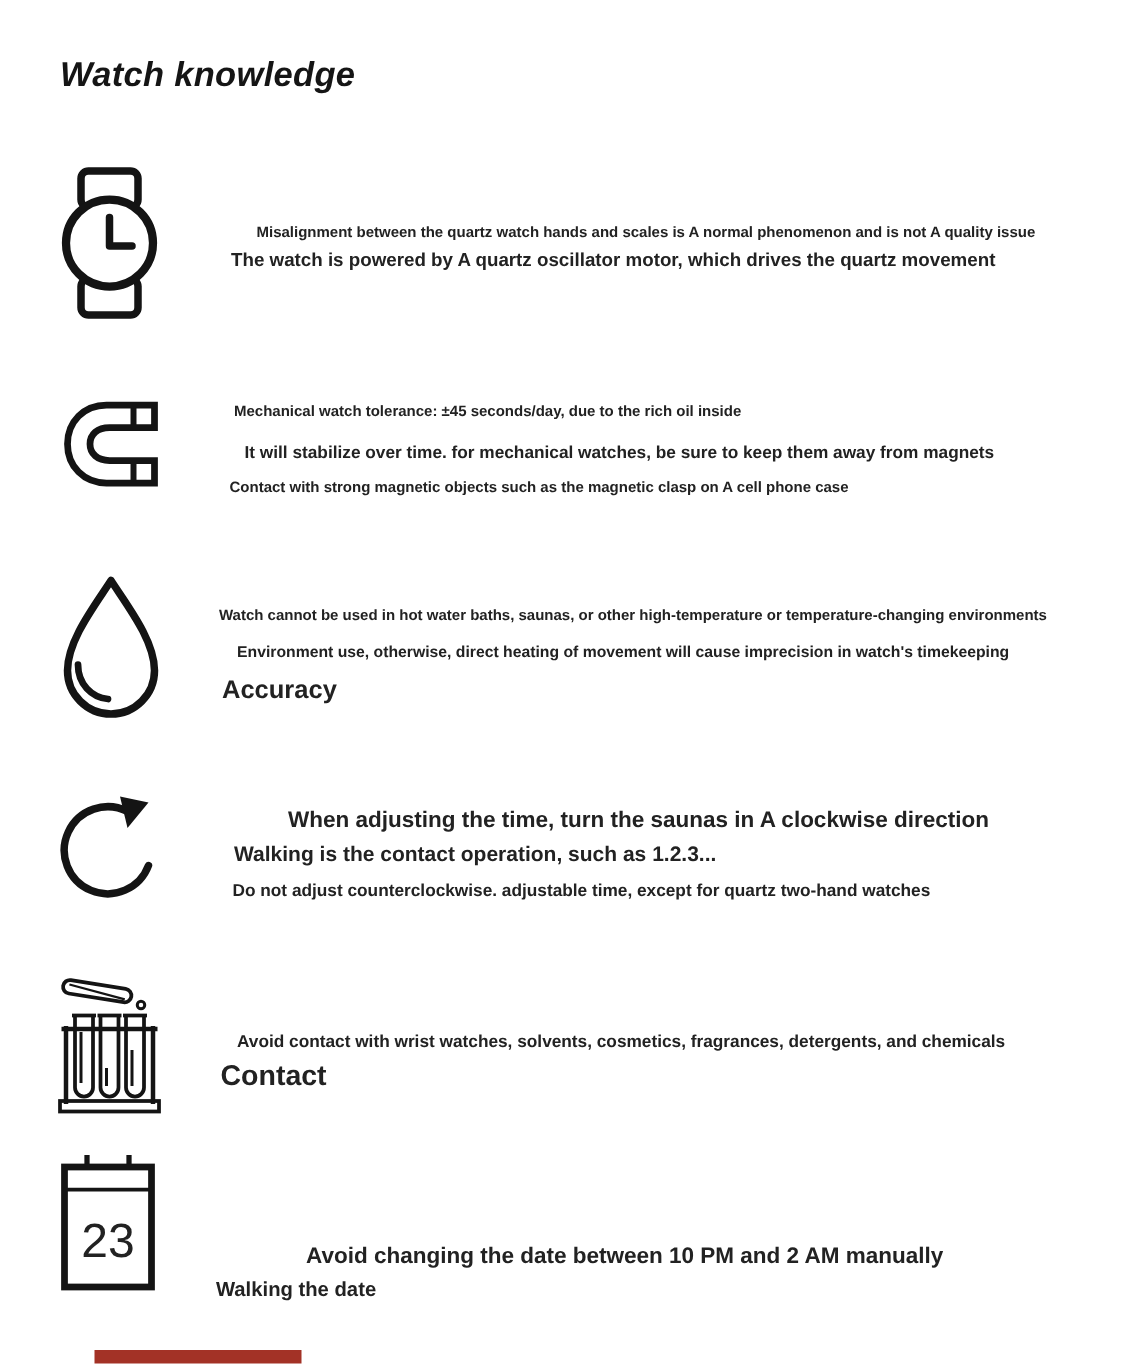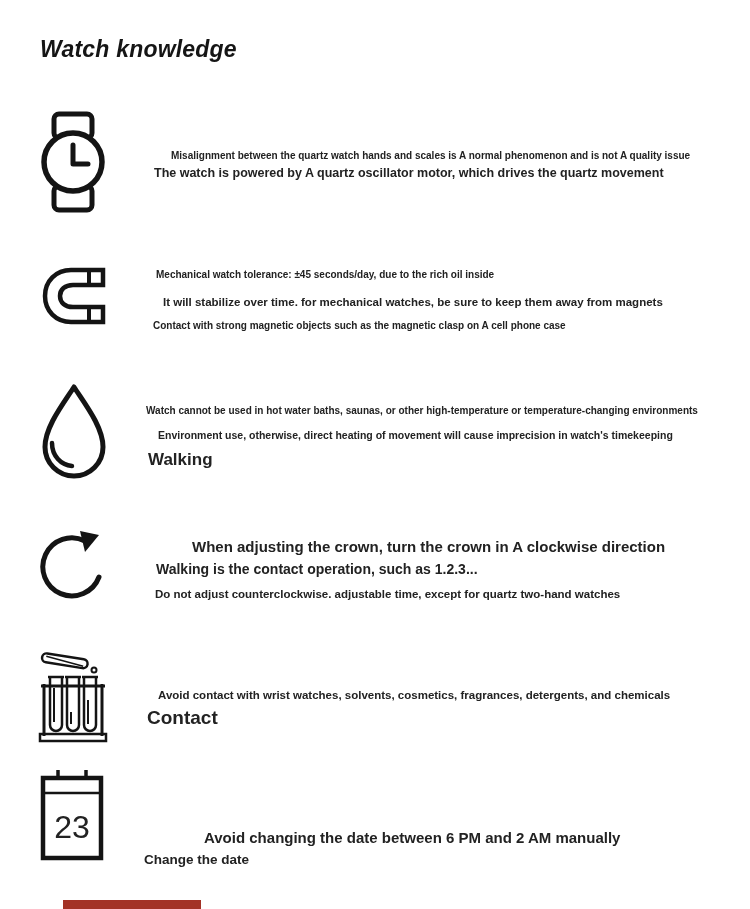--- a/index.html
+++ b/index.html
@@ -57,31 +57,31 @@
 
   <section>
     <div class="icon" style="left:40px;top:383px;width:68px;height:98px">
       <svg viewBox="0 0 68 98">
         <path class="stroke" d="M34 4 C45 21 63 44 63 64 C63 80 50 93 34 93 C18 93 5 80 5 64 C5 44 23 21 34 4 Z" stroke-width="5" stroke-linejoin="round"></path>
         <path class="stroke" d="M12 60 C12 73 21 82 32 83" stroke-width="4.5" stroke-linecap="round"></path>
       </svg>
     </div>
     <p class="ln" style="left:141px;top:400px;font-size:10px">Watch cannot be used in hot water baths, saunas, or other high-temperature or temperature-changing environments</p>
     <p class="ln" style="left:153px;top:424px;font-size:10.5px">Environment use, otherwise, direct heating of movement will cause imprecision in watch's timekeeping</p>
-    <p class="ln" style="left:143px;top:444px;font-size:17px">Walking</p>
+    <p class="ln" style="left:143px;top:444px;font-size:17px">Accuracy</p>
   </section>
 
   <section>
     <div class="icon" style="left:38px;top:528px;width:72px;height:86px">
       <svg viewBox="0 0 72 86">
         <path class="stroke" d="M47 13 A29 29 0 1 0 61 49" stroke-width="5" stroke-linecap="round"></path>
         <polygon points="61,7 42,3 47,24" fill="#141414"></polygon>
       </svg>
     </div>
-    <p class="ln" style="left:187px;top:533px;font-size:15px">When adjusting the crown, turn the crown in A clockwise direction</p>
+    <p class="ln" style="left:187px;top:533px;font-size:15px">When adjusting the time, turn the saunas in A clockwise direction</p>
     <p class="ln" style="left:151px;top:556px;font-size:14px">Walking is the contact operation, such as 1.2.3...</p>
     <p class="ln" style="left:150px;top:582px;font-size:11.5px">Do not adjust counterclockwise. adjustable time, except for quartz two-hand watches</p>
   </section>
 
   <section>
     <div class="icon" style="left:38px;top:648px;width:70px;height:96px">
       <svg viewBox="0 0 70 96">
         <g transform="rotate(9 6 10)">
           <rect class="stroke" x="4" y="5" width="46" height="9" rx="4.5" stroke-width="2.5"></rect>
           <line x1="8" y1="8" x2="46" y2="12" stroke="#141414" stroke-width="1.5"></line>
@@ -109,19 +109,19 @@
   <section>
     <div class="icon" style="left:40px;top:768px;width:64px;height:94px">
       <svg viewBox="0 0 64 94">
         <line x1="18" y1="2" x2="18" y2="16" stroke="#141414" stroke-width="3.5"></line>
         <line x1="46" y1="2" x2="46" y2="16" stroke="#141414" stroke-width="3.5"></line>
         <rect x="3" y="10" width="58" height="80" fill="#ffffff" stroke="#141414" stroke-width="4.5"></rect>
         <line x1="3" y1="25" x2="61" y2="25" stroke="#141414" stroke-width="2.5"></line>
         <text x="32" y="70" text-anchor="middle" font-size="32" fill="#222222">23</text>
       </svg>
     </div>
-    <p class="ln" style="left:199px;top:824px;font-size:15px">Avoid changing the date between 6 PM and 2 AM manually</p>
-    <p class="ln" style="left:139px;top:847px;font-size:13.5px">Change the date</p>
+    <p class="ln" style="left:199px;top:824px;font-size:15px">Avoid changing the date between 10 PM and 2 AM manually</p>
+    <p class="ln" style="left:139px;top:847px;font-size:13.5px">Walking the date</p>
   </section>
 
   <div class="footer-bar" style="background-color: rgb(163, 50, 38);"></div>
 
 </div>
 
 </body></html>

